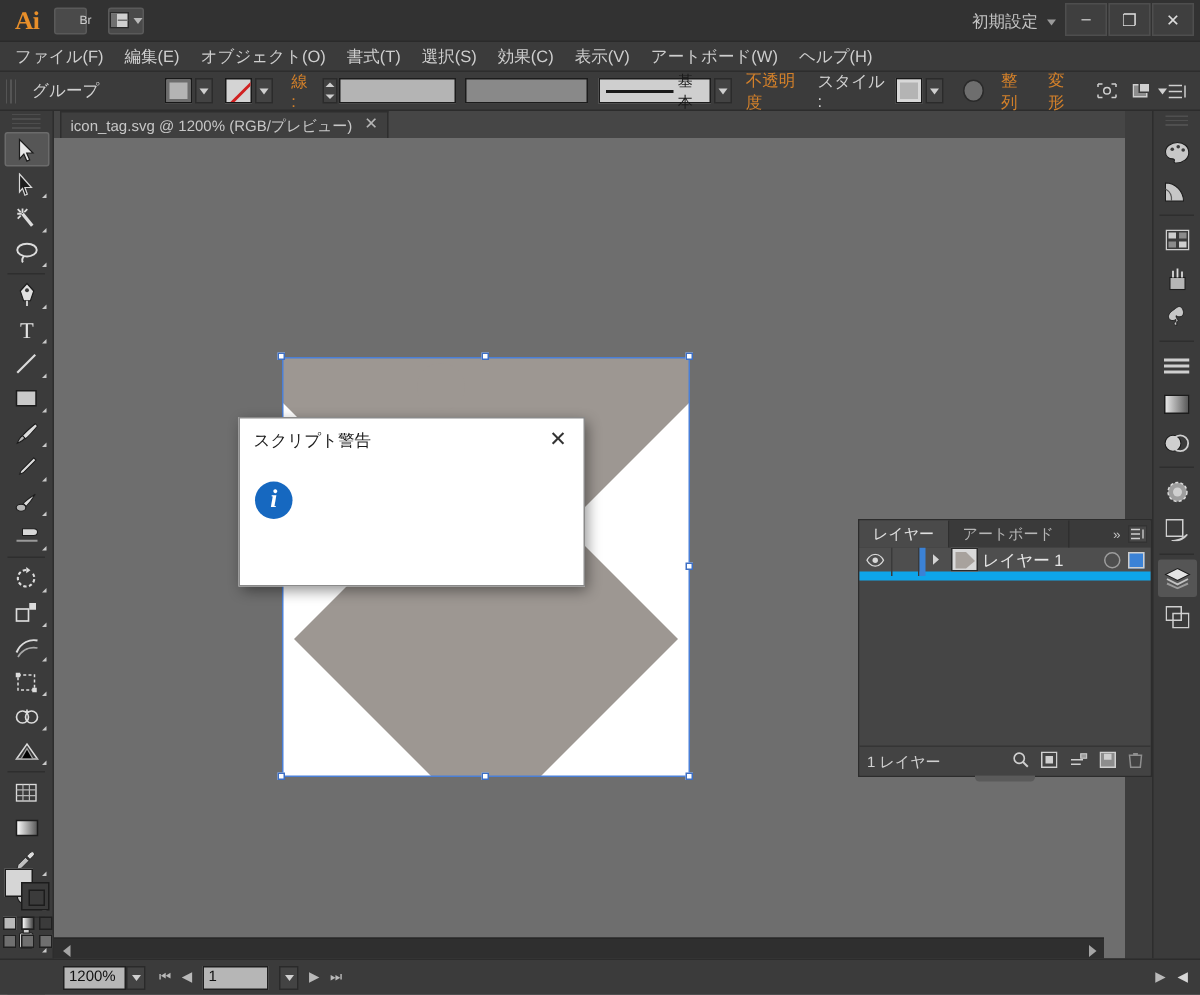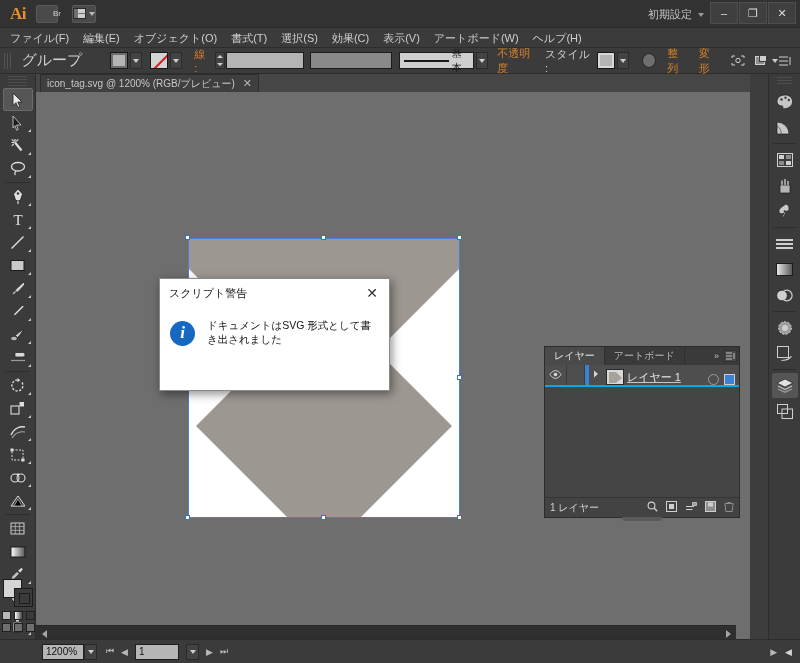--- a/index.html
+++ b/index.html
@@ -50,21 +50,21 @@
   .menu-item:first-child { margin-left:3px; }
 
   
   .controlbar {
     position:absolute; left:0; top:48px; width:800px; height:26px;
     background:#3b3b3b; border-bottom:1px solid #2c2c2c;
     display:flex; align-items:center;
   }
   .grip { width:8px; height:16px; margin-left:4px;
      background:repeating-linear-gradient(to right,#555 0 1px,transparent 1px 3px); }
-  .ctl-label { font-size:15px; color:#d0d0d0; margin-left:6px; }
+  .ctl-label { font-size:11px; color:#d0d0d0; margin-left:6px; }
   .swatch { width:19px;height:17px;border:1px solid #181818; background:#b4b4b4; }
   .swatch-in { width:100%;height:100%;border:2px solid #6d6d6d; }
   .swatch-none { width:19px;height:17px;border:1px solid #181818;background:#d4d4d4; position:relative;overflow:hidden;}
   .swatch-none:after{content:"";position:absolute;left:-3px;top:7px;width:28px;height:2px;background:#d02020;transform:rotate(-45deg);}
   .mini-drop { width:13px;height:17px;background:#434343;border:1px solid #2b2b2b;
       display:flex;align-items:center;justify-content:center;margin-left:2px;}
   .mini-caret{width:0;height:0;border-left:3px solid transparent;border-right:3px solid transparent;border-top:4px solid #cfcfcf;}
   .stroke-label { color:#d3802a; font-size:11px; }
   .stepper { width:11px;height:17px;background:#414141;border:1px solid #2b2b2b;
      display:flex;flex-direction:column;align-items:center;justify-content:space-around;}
@@ -127,32 +127,32 @@
 
   
   .rdock { position:absolute; right:0; top:74px; width:32px; height:565px;
      background:#3b3b3b; border-left:1px solid #2d2d2d; }
   .rgrip { height:9px; margin:3px 8px; background:repeating-linear-gradient(to bottom,#4f4f4f 0 1px,transparent 1px 3px);}
   .ritem { width:26px;height:25px;margin:1px auto; display:flex;align-items:center;justify-content:center;border-radius:2px;}
   .ritem.active { background:#555555; }
   .rsep { height:1px;background:#2e2e2e; margin:3px 4px; }
 
   
-  .layers-panel { position:absolute; left:544px; top:346px; width:196px; height:172px;
+  .layers-panel { position:absolute; left:572px; top:346px; width:196px; height:172px;
      background:#4a4a4a; border:1px solid #2c2c2c; }
   .lp-tabs { height:18px; background:#3a3a3a; display:flex; align-items:flex-end; position:relative;}
   .lp-tab { height:18px; padding:0 9px; font-size:10px; color:#b6b6b6; display:flex;align-items:center;
      border-right:1px solid #2f2f2f;}
   .lp-tab.active { background:#4a4a4a; color:#e0e0e0; }
   .lp-tabright { position:absolute; right:2px; top:3px; display:flex; gap:6px; align-items:center;}
   .chev { font-size:9px; color:#c4c4c4; letter-spacing:-1px;}
   .lp-menu { width:13px;height:12px;background:#474747;border:1px solid #333;display:flex;align-items:center;justify-content:center;}
   .lp-body { height:132px; background:#454545; }
-  .layer-row { height:22px; background:#4e4e4e; border-bottom:2px solid #0ea5e9;
-     display:flex; align-items:flex-end;text-decoration:underline; }
+  .layer-row { height:22px; background:#4e4e4e; border-bottom:6px solid #0ea5e9;
+     display:flex; align-items:center; }
   .lr-eye { width:22px;height:22px;display:flex;align-items:center;justify-content:center;border-right:1px solid #3a3a3a;}
   .lr-lock { width:18px;height:22px;border-right:1px solid #3a3a3a;}
   .lr-colorbar { width:4px;height:22px;background:#3b82d6;}
   .lr-arrow { width:14px;height:22px;display:flex;align-items:center;justify-content:center;}
   .lr-thumb { width:18px;height:16px;background:#d9d9d9;border:1px solid #2a2a2a;margin:0 3px;
       display:flex;align-items:center;justify-content:center;overflow:hidden;}
   .lr-name { font-size:11px;color:#e6e6e6; flex:1; }
   .lr-target { width:11px;height:11px;border-radius:50%;border:1px solid #9d9d9d; margin-right:5px;}
   .lr-sel { width:11px;height:11px;background:#3b82d6;border:1px solid #cfcfcf; margin-right:4px;}
   .lp-foot { height:20px; background:#434343; border-top:1px solid #353535;
@@ -704,21 +704,20 @@
     <div class="lp-handle"></div>
   </div>
 
   <div class="dialog">
     <div class="dlg-title">
       <span class="dlg-title-text">スクリプト警告</span>
       <span class="dlg-x">✕</span>
     </div>
     <div class="dlg-body">
       <span class="dlg-info">i</span>
-      <span class="dlg-msg">ドキュメントはSVG 形式として書き出されました</span>
     </div>
   </div>
 
   <div class="statusbar">
     <span class="sb-zoom">1200%</span>
     <span class="sb-drop">
         <span class="mini-caret"></span>
       </span>
     <span class="sb-nav">
       <span>⏮</span>

